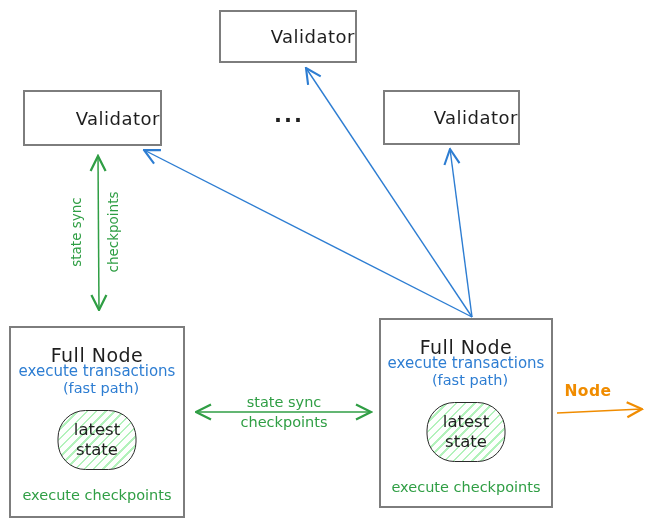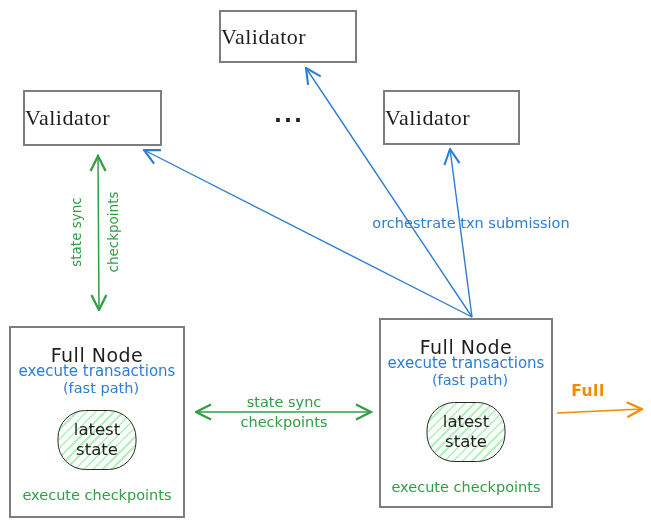--- a/index.html
+++ b/index.html
@@ -38,24 +38,23 @@
 
   .box {
     position: absolute;
     background: #ffffff;
     border: 2px solid var(--box-border);
     color: var(--ink);
   }
   .validator-box {
     display: flex;
     align-items: center;
-    justify-content: flex-start;
-    font-size: 22px;
+    justify-content: flex-end;
+    font-size: 18px;
     letter-spacing: 0.5px;
-    font-family: Liberation Serif, serif;
   }
   .v-top   { left: 219px; top: 10px;  width: 138px; height: 53px; }
   .v-left  { left: 23px;  top: 90px;  width: 139px; height: 56px; }
   .v-right { left: 383px; top: 90px;  width: 137px; height: 55px; }
 
   .ellipsis {
     position: absolute;
     left: 266px; top: 103px;
     width: 46px;
     text-align: center;
@@ -195,20 +194,19 @@
     <div class="fn-exec1">execute transactions</div>
     <div class="fn-exec2">(fast path)</div>
     <div class="state-box">latest
 state</div>
     <div class="fn-footer">execute checkpoints</div>
   </div>
 
   <div class="float-label vrot lbl-ssv-1">state sync</div>
   <div class="float-label vrot lbl-ssv-2">checkpoints</div>
 
-  <div class="float-label lbl-orchestrate">orchestrate txn submission</div>
 
   <div class="float-label lbl-ssh lbl-ssh-1">state sync</div>
   <div class="float-label lbl-ssh lbl-ssh-2">checkpoints</div>
 
-  <div class="float-label lbl-rpcs">Full</div>
+  <div class="float-label lbl-rpcs">Node</div>
 
 </div>
 
 </body></html>

